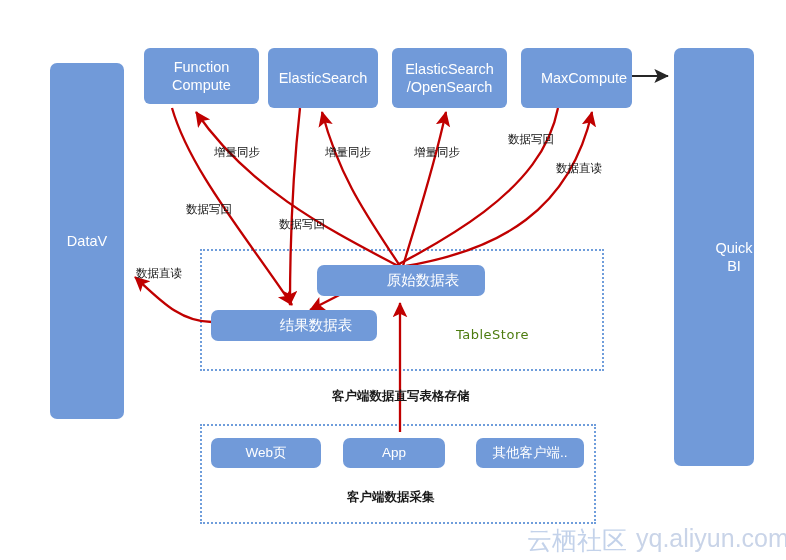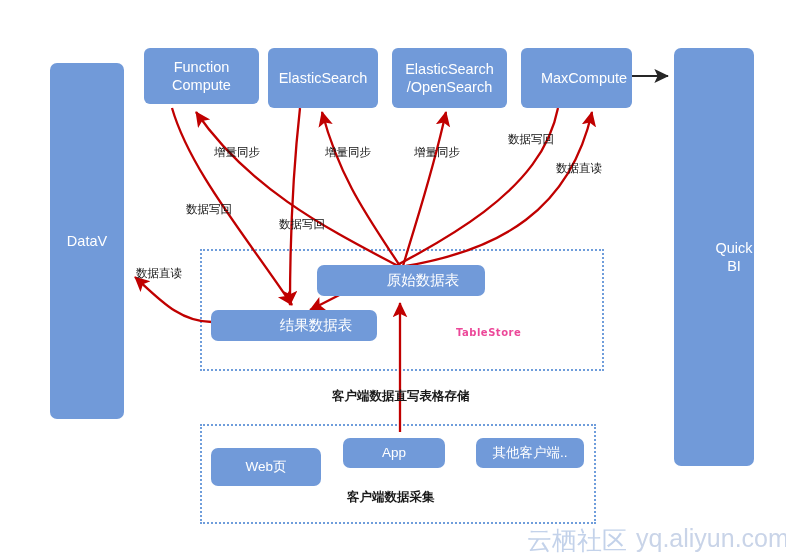--- a/index.html
+++ b/index.html
@@ -55,23 +55,23 @@
   .group-caption {
     position: absolute;
     font-size: 12.5px;
     font-weight: bold;
     color: #1a1a1a;
     white-space: nowrap;
     z-index: 4;
   }
   .brand-label {
     position: absolute;
-    color: #ec4899;
-    font-weight: bold;
-    font-size: 10px;
+    color: #4d7c0f;
+    font-weight: normal;
+    font-size: 13px;
     letter-spacing: 0.5px;
     font-family: "DejaVu Sans", "Liberation Sans", sans-serif;
     z-index: 4;
   }
   .edge-label {
     position: absolute;
     font-size: 11.5px;
     font-weight: normal;
     color: #111111;
     white-space: nowrap;
@@ -167,21 +167,21 @@
   <div class="node table-node" style="left:211px; top:310px; width:166px; height:31px;">
     <span>结果数据表</span>
   </div>
 
   <div class="brand-label" style="left:456px; top:327px;">TableStore</div>
 
   <div class="group-caption" style="left:332px; top:388px;">客户端数据直写表格存储</div>
 
   <div class="dashed-group" style="left:200px; top:424px; width:396px; height:100px;"></div>
 
-  <div class="node client-node" style="left:211px; top:448px; width:110px; height:38px;text-align:right;">
+  <div class="node client-node" style="left:211px; top:438px; width:110px; height:30px;text-align:right;">
     <span>Web页</span>
   </div>
 
   <div class="node client-node" style="left:343px; top:438px; width:102px; height:30px;">
     <span>App</span>
   </div>
 
   <div class="node client-node" style="left:476px; top:438px; width:108px; height:30px;">
     <span>其他客户端..</span>
   </div>

